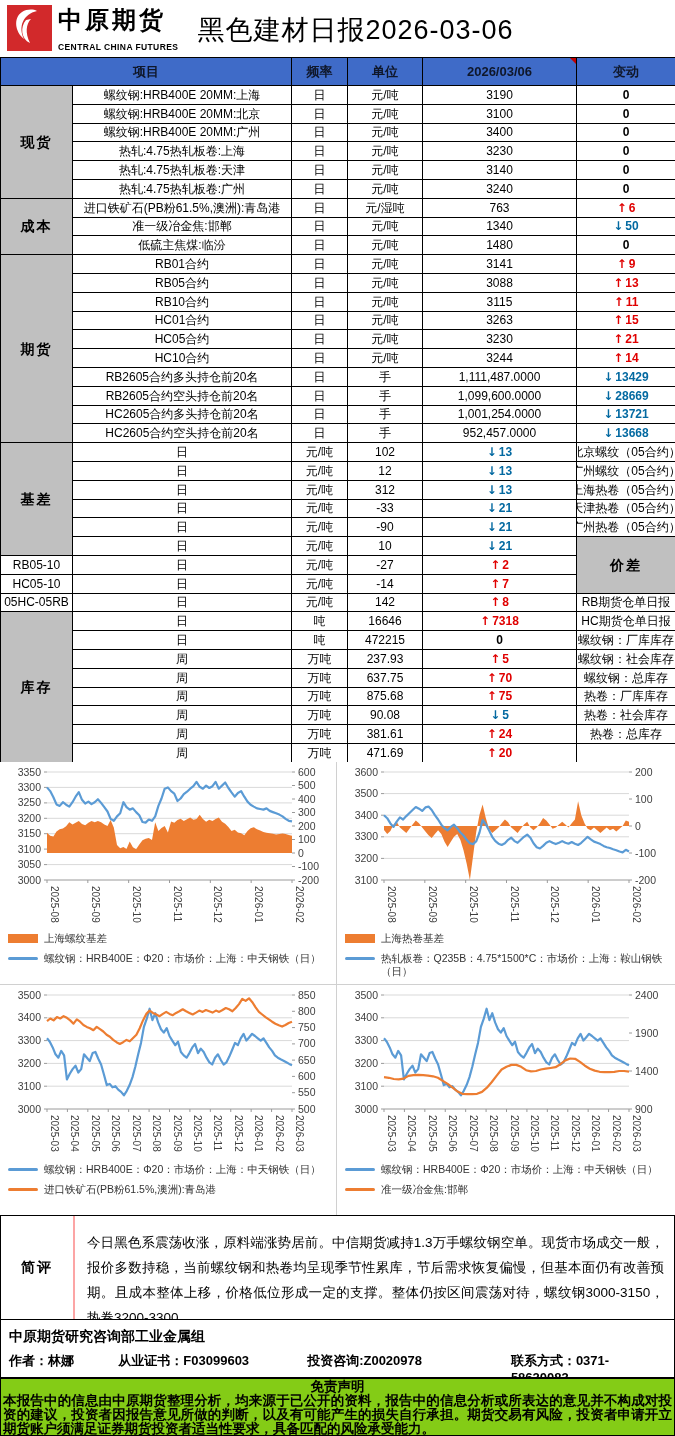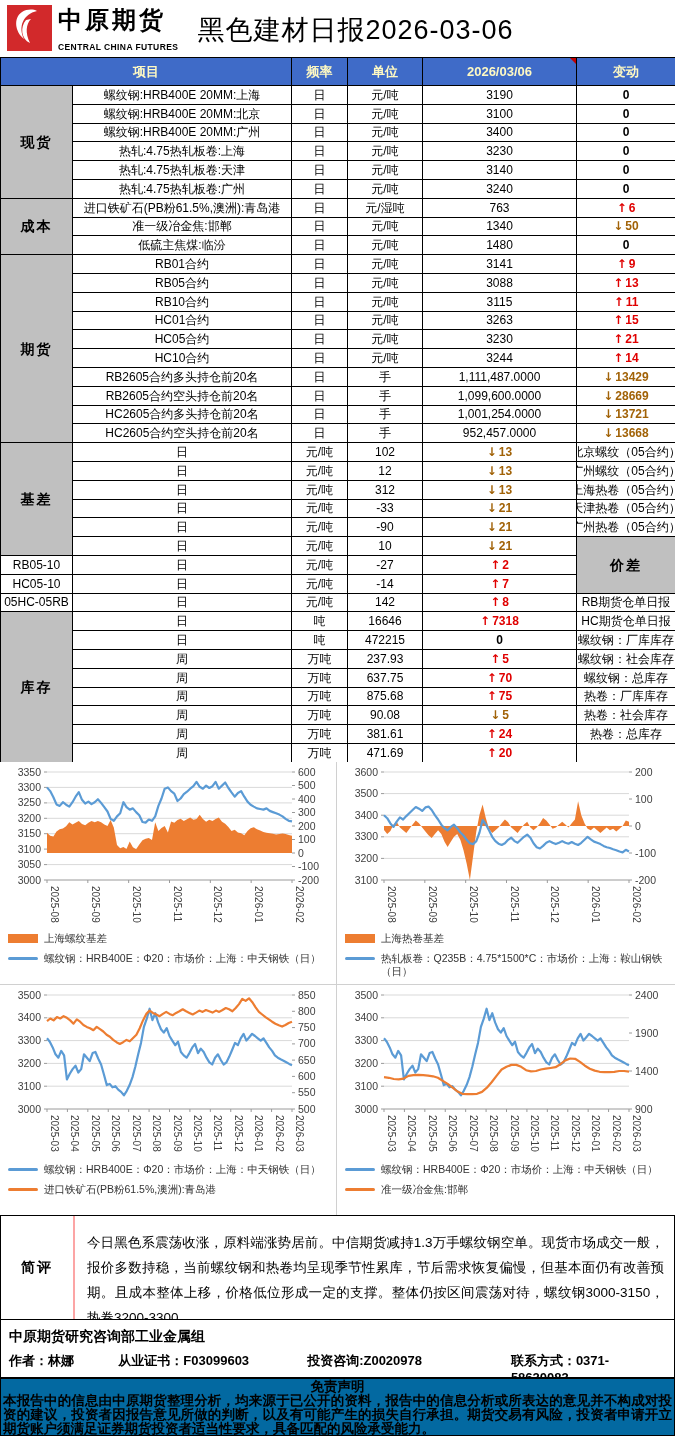--- a/index.html
+++ b/index.html
@@ -16,25 +16,25 @@
   .title{position:absolute;left:0;right:0;top:12px;text-align:center;padding-left:36px;font-size:27px;font-weight:normal;letter-spacing:1px;}
 
   
   .grid-table{position:absolute;top:57px;left:0;width:675px;display:grid;
     grid-template-columns:72px 219px 56px 75px 154px 99px;
     grid-template-rows:28px;grid-auto-rows:18.81px;
     border-top:1px solid #000;border-left:1px solid #000;box-sizing:border-box;}
   .c{border-right:1px solid #000;border-bottom:1px solid #000;background:#fff;
      display:flex;align-items:center;justify-content:center;
      font-size:12px;line-height:14px;overflow:hidden;white-space:nowrap;box-sizing:border-box;}
-  .th{background:#3f6bc8;color:#fef9c3;font-weight:bold;font-size:13px;position:relative;text-align:center;}
+  .th{background:#3f6bc8;color:#0f172a;font-weight:bold;font-size:13px;position:relative;text-align:center;}
   .gh{background:#c0c0c0;font-weight:bold;font-size:14px;letter-spacing:2px;}
   .chg{font-weight:bold;}
   .up{color:#e00000;}
-  .down{color:#a16207;}
+  .down{color:#0369a1;}
   .zero{color:#000;}
   .arr{font-weight:bold;margin-right:2px;font-family:"DejaVu Sans",sans-serif;}
   .mark::after{content:"";position:absolute;top:0;right:0;border-left:6px solid transparent;border-top:6px solid #c00000;}
 
   
   .charts{position:absolute;top:762px;left:0;width:675px;height:453px;display:grid;
     grid-template-columns:337px 338px;grid-template-rows:223px 230px;}
   .chart-cell{box-sizing:border-box;border-right:1px solid #d0d0d0;border-bottom:1px solid #d0d0d0;background:#fff;}
   .chart-cell:nth-child(2n){border-right:none;}
   .chart-cell:nth-child(n+3){border-bottom:none;}
@@ -46,21 +46,21 @@
 
   
   .dept{position:absolute;top:1319px;left:0;width:675px;height:59px;border:1px solid #000;box-sizing:border-box;background:#fff;}
   .dept-l1{display:flex;padding:8px 8px 0 8px;font-weight:bold;font-size:14px;}
   .dept-l2{display:flex;padding:6px 8px 0 8px;font-weight:bold;font-size:13px;justify-content:flex-end;}
   .dept-l2 .seg1{width:110px;}
   .dept-l2 .seg2{width:190px;}
   .dept-l2 .seg3{width:205px;}
 
   
-  .disc{position:absolute;top:1378px;left:0;width:675px;height:58px;border:1px solid #000;box-sizing:border-box;overflow:hidden;background:#0369a1;}
+  .disc{position:absolute;top:1378px;left:0;width:675px;height:58px;border:1px solid #000;box-sizing:border-box;overflow:hidden;background:#84cc16;}
   .disc-title{text-align:center;font-weight:bold;font-size:13.5px;line-height:15px;}
   .disc-body{font-weight:bold;font-size:13.5px;line-height:14px;padding:0 2px;text-align:justify;}
 </style>
 </head>
 <body>
 
 <div class="page">
 
   <div class="masthead">
     <div class="logo">

